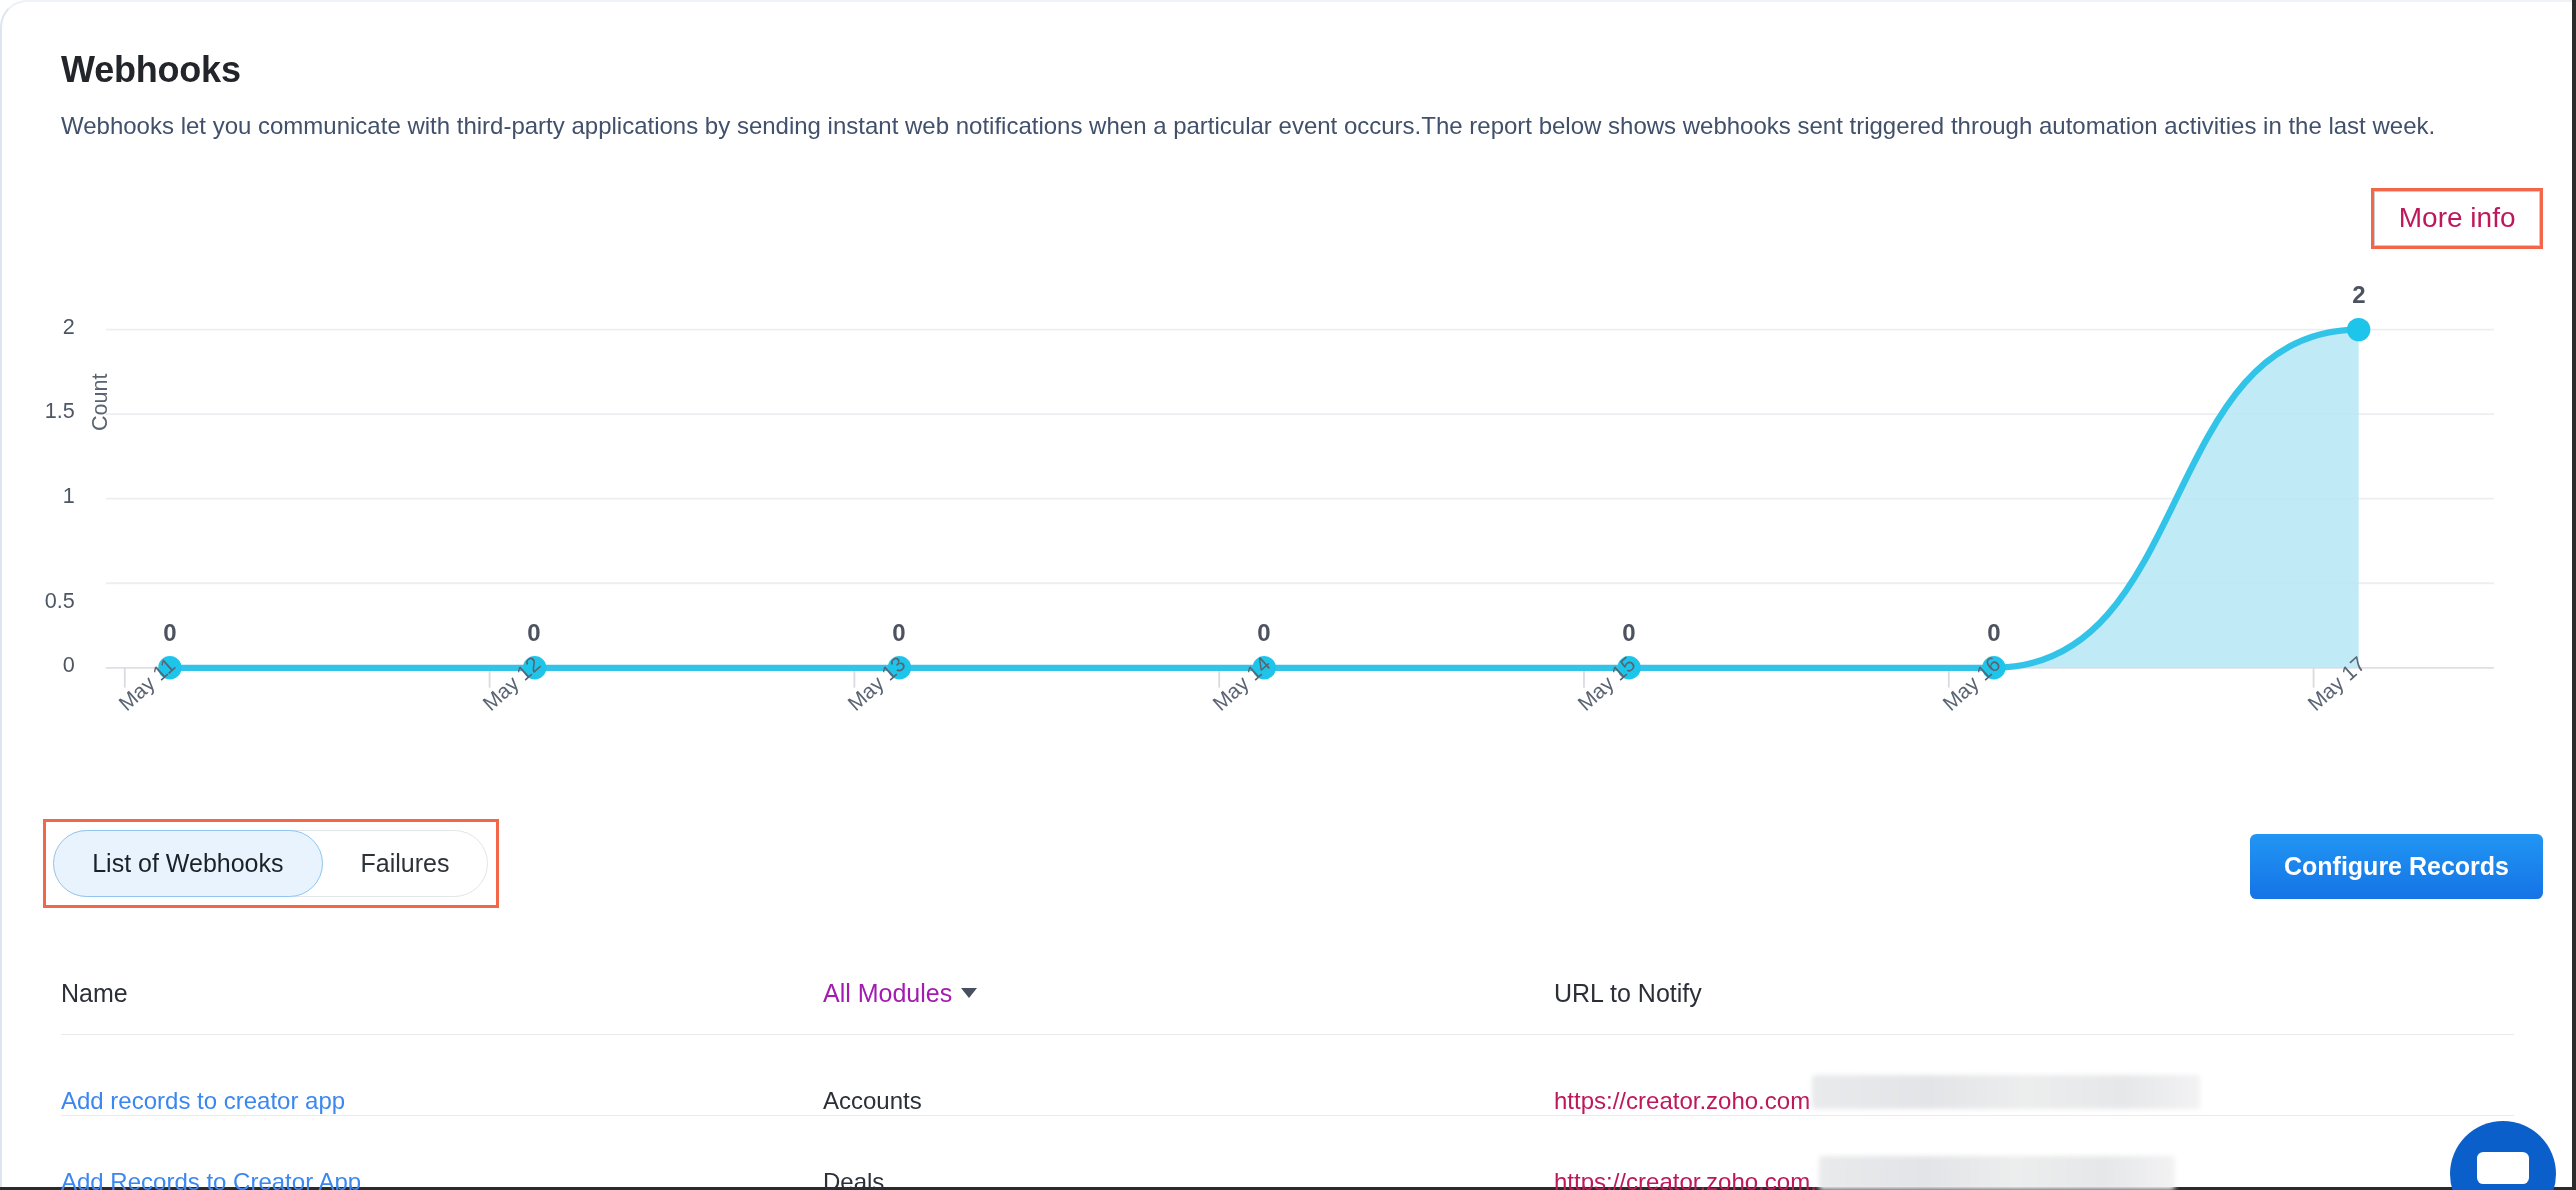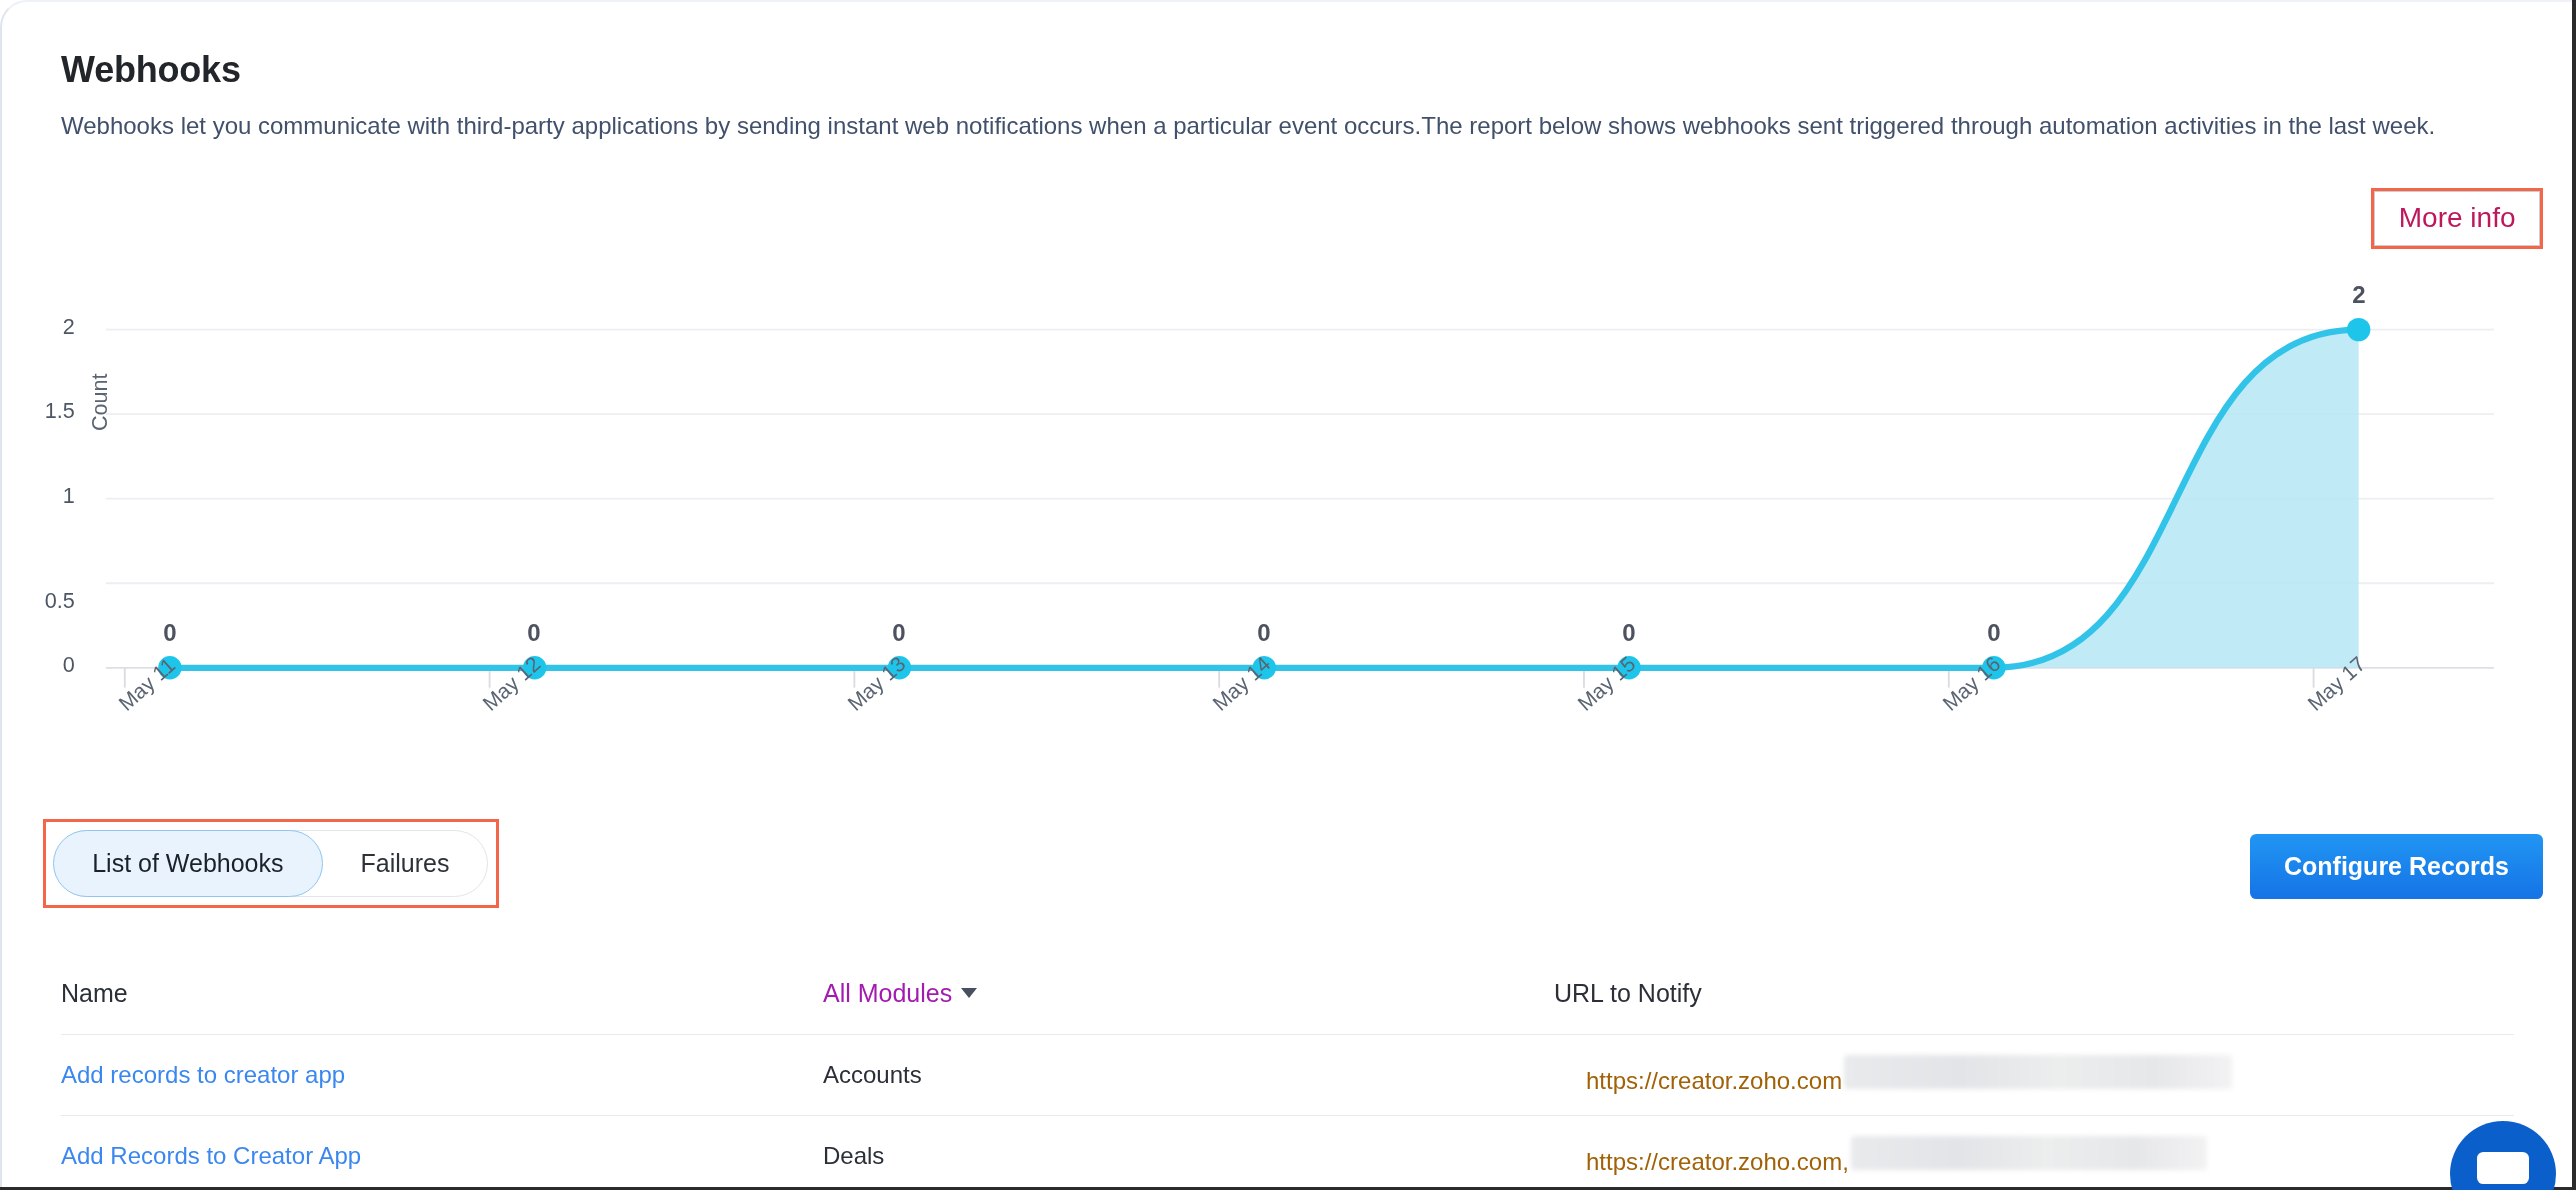--- a/index.html
+++ b/index.html
@@ -201,21 +201,21 @@
     top: 952px;
     width: 2453px;
   }
   .t-row {
     display: flex;
     align-items: center;
     border-bottom: 1.8px solid #e8eaee;
     box-sizing: border-box;
   }
   .t-head { height: 83px; }
-  .t-body-row { height: 81px; }
+  .t-body-row { height: 81px; align-items: flex-end; }
   .c-name   { width: 762px; flex: none; }
   .c-module { width: 731px; flex: none; }
   .c-url    { flex: 1; }
 
   .th {
     font-size: 25px;
     color: #2b3038;
   }
   .th-module {
     color: #a21caf;
@@ -235,24 +235,23 @@
     font-size: 24px;
     color: #2b3038;
   }
   .td-link {
     font-size: 24px;
     color: #3b87f0;
     cursor: pointer;
   }
   .td-url {
     font-size: 24px;
-    color: #a16207;
+    color: #be185d;
     display: inline-flex;
     align-items: center;
-    margin-left: 32px;
   }
   .blur-chunk {
     display: inline-block;
     height: 34px;
     margin-left: 1.8px;
     border-radius: 3.6px;
     background: linear-gradient(90deg,#e9eaec 0%, #e3e4e7 30%, #eceded 55%, #e6e7e9 80%, #f2f2f3 100%);
     filter: blur(2.7px);
   }
 

